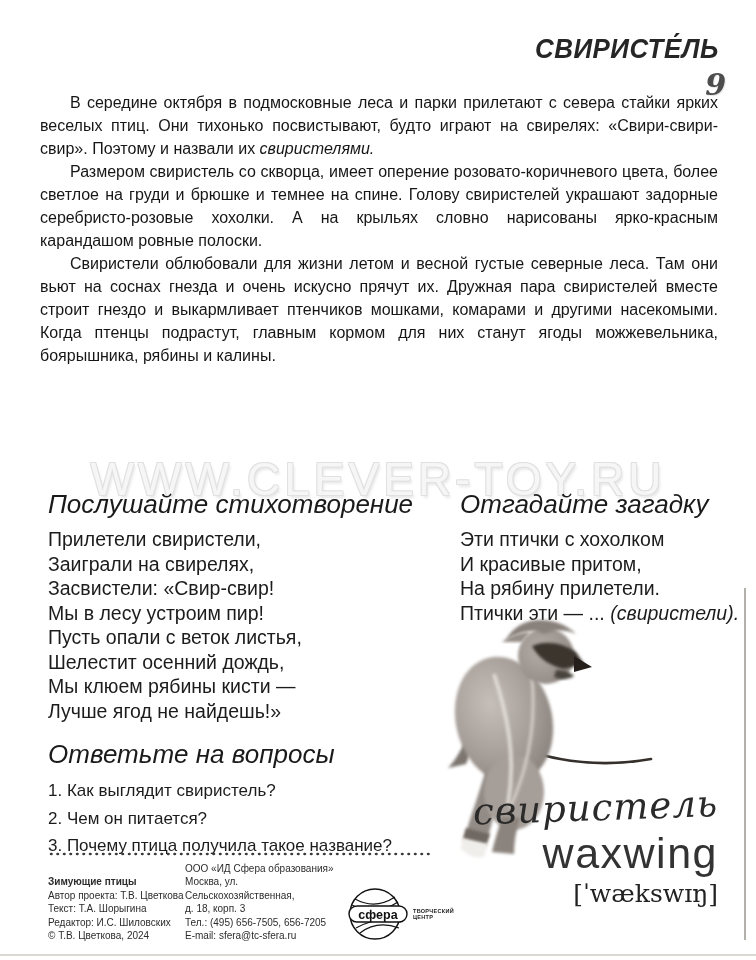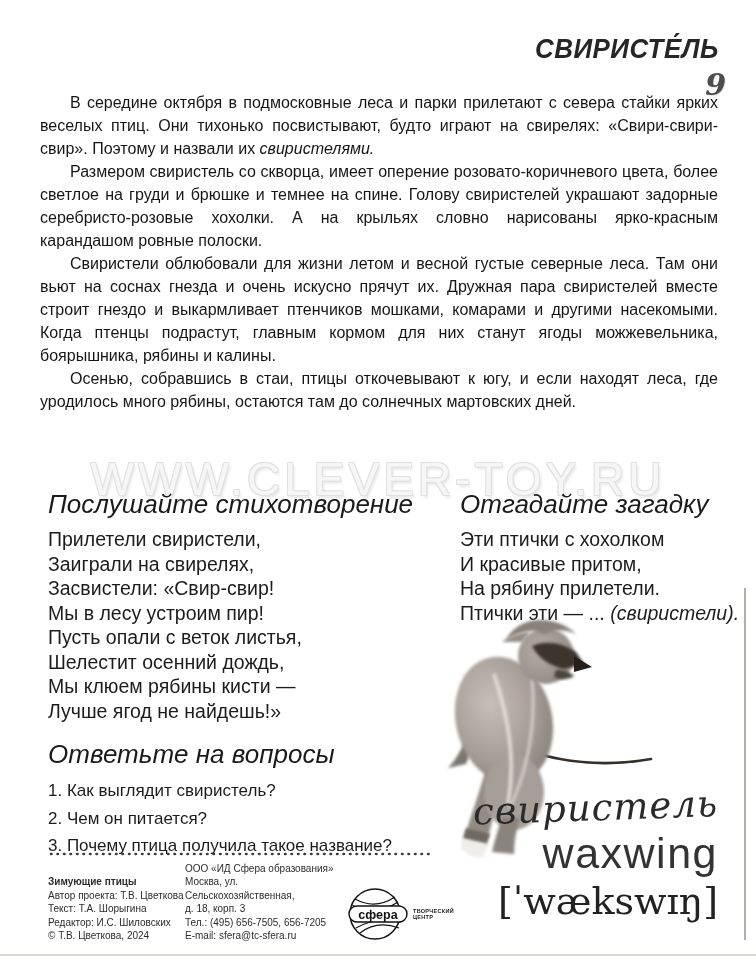--- a/index.html
+++ b/index.html
@@ -51,21 +51,21 @@
   .bird-labels{position:absolute;right:38px;top:782px;text-align:right;z-index:2;}
   .label-ru{
     font-family:"DejaVu Serif",serif;font-style:italic;font-size:37px;
     color:#2a2a2a;line-height:1.2;transform:rotate(-2deg);transform-origin:right center;
     letter-spacing:1px;
   }
   .label-en{
     font-size:43px;color:#333;letter-spacing:1.5px;line-height:1.1;margin-top:4px;
   }
   .label-ipa{
-    font-family:"DejaVu Serif",serif;font-size:38px;color:#222;line-height:1.15;margin-top:2px;
+    font-family:"DejaVu Serif",serif;font-size:25px;color:#222;line-height:1.15;margin-top:2px;
   }
   
   .footer{position:absolute;left:48px;top:852px;width:690px;z-index:2;}
   .footer-rule{
     width:384px;height:4px;margin-bottom:6px;
     background-image:radial-gradient(circle,#3c3c3c 1.3px,transparent 1.6px);
     background-size:6.5px 4px;background-repeat:repeat-x;background-position:left center;
   }
   .footer-cols{display:flex;align-items:flex-end;}
   .f-col{font-size:10px;line-height:13.4px;color:#2c2c2c;}
@@ -88,21 +88,20 @@
     <div class="leader"></div>
     <div class="page-number">9</div>
   </div>
 
   <div class="watermark">WWW.CLEVER-TOY.RU</div>
 
   <div class="article">
     <p><span>В середине октября в подмосковные леса и парки прилетают с севера стайки ярких веселых птиц. Они тихонько посвистывают, будто играют на свирелях: «Свири-свири-свир». Поэтому и назвали их </span><span class="it">свиристелями.</span></p>
     <p>Размером свиристель со скворца, имеет оперение розовато-коричневого цвета, более светлое на груди и брюшке и темнее на спине. Голову свиристелей украшают задорные серебристо-розовые хохолки. А на крыльях словно нарисованы ярко-красным карандашом ровные полоски.</p>
     <p>Свиристели облюбовали для жизни летом и весной густые северные леса. Там они вьют на соснах гнезда и очень искусно прячут их. Дружная пара свиристелей вместе строит гнездо и выкармливает птенчиков мошками, комарами и другими насекомыми. Когда птенцы подрастут, главным кормом для них станут ягоды можжевельника, боярышника, рябины и калины.</p>
-    <p>Осенью, собравшись в стаи, птицы откочевывают к югу, и если находят леса, где уродилось много рябины, остаются там до солнечных мартовских дней.</p>
   </div>
 
   <div class="layer poem">
     <div class="sec-head">Послушайте стихотворение</div>
     <div class="verse-line">Прилетели свиристели,</div>
     <div class="verse-line">Заиграли на свирелях,</div>
     <div class="verse-line">Засвистели: «Свир-свир!</div>
     <div class="verse-line">Мы в лесу устроим пир!</div>
     <div class="verse-line">Пусть опали с веток листья,</div>
     <div class="verse-line">Шелестит осенний дождь,</div>

